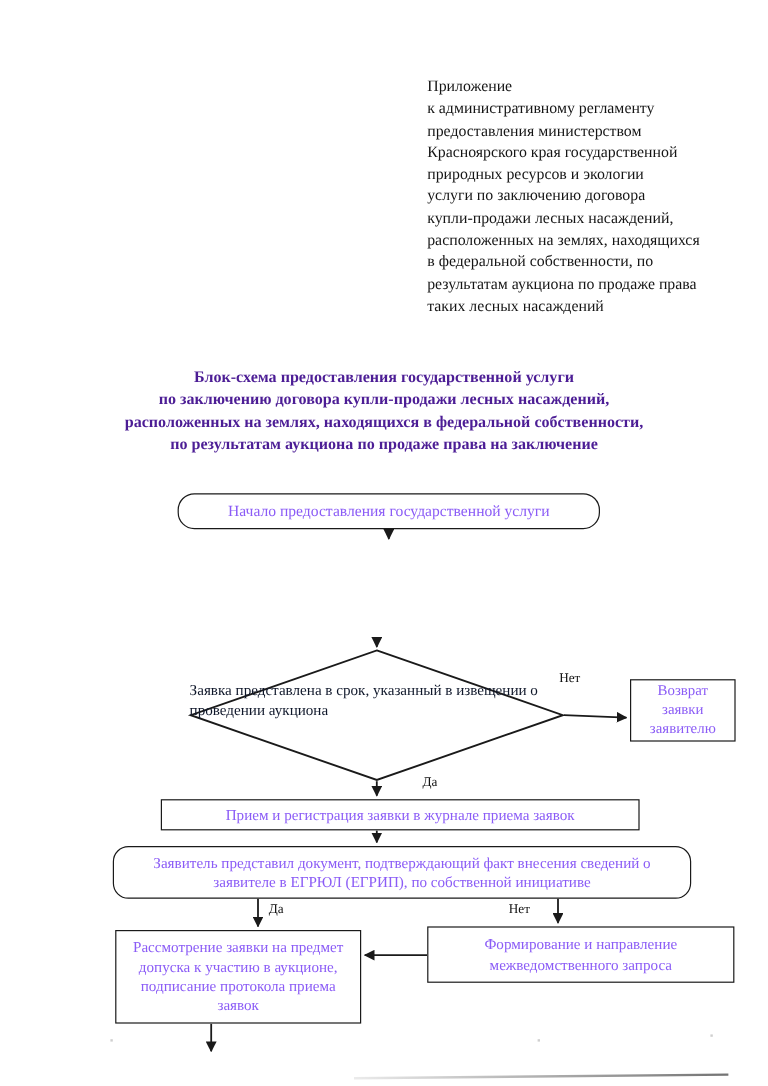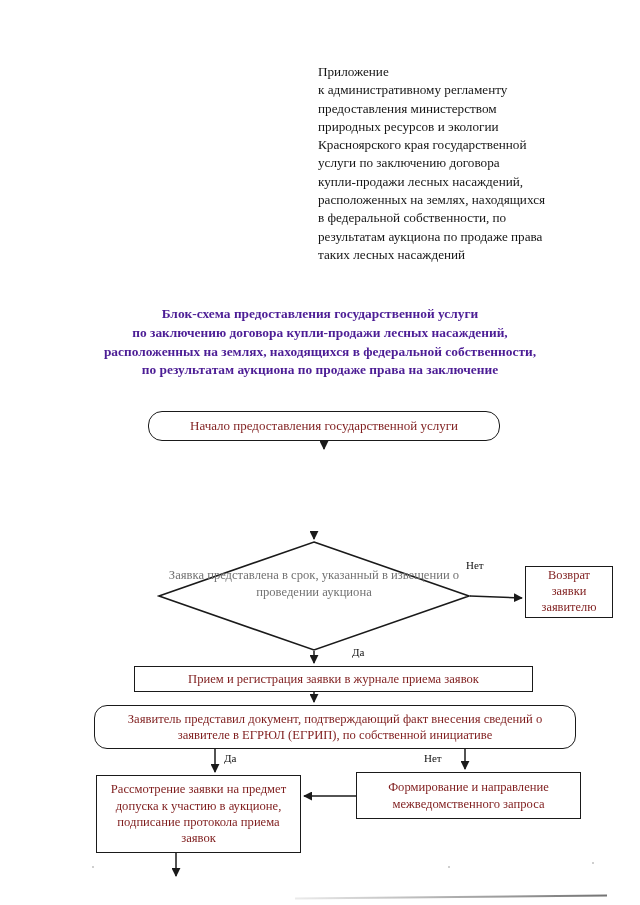--- a/index.html
+++ b/index.html
@@ -28,21 +28,21 @@
   .appendix {
     position: absolute;
     left: 318px;
     top: 63px;
     width: 262px;
     font-size: 13.2px;
     line-height: 18.3px;
     text-align: left;
     color: #151515;
   }
-  .appendix div { white-space: nowrap; }
+  .appendix div { white-space: nowrap; margin-left: 38px; }
 
   
   .doc-title {
     position: absolute;
     left: 30px;
     top: 305px;
     width: 580px;
     text-align: center;
     font-weight: bold;
     font-size: 13.4px;
@@ -55,60 +55,60 @@
     position: absolute;
     box-sizing: border-box;
     border: 1.4px solid #1a1a1a;
     background: #ffffff;
     display: flex;
     align-items: center;
     justify-content: center;
     text-align: center;
     font-size: 12.6px;
     line-height: 16.4px;
-    color: #7f1d1d;
+    color: #8b5cf6;
     padding: 2px 6px;
   }
   .node.stadium { border-radius: 14px; }
   .node.rounded { border-radius: 13px; }
 
   .node-text { display: block; width: 100%; }
 
   
   #n-start   { left: 148px; top: 411px; width: 352px; height: 30px; font-size: 13px; }
   #n-intake  { left: 92px;  top: 451px; width: 474px; height: 82px; }
   #n-return  { left: 525px; top: 566px; width: 88px;  height: 52px; font-size: 12.4px; line-height: 16px; align-items: flex-end;}
   #n-register{ left: 134px; top: 666px; width: 399px; height: 26px; }
   #n-egrul   { left: 94px;  top: 705px; width: 482px; height: 44px; }
   #n-review  { left: 96px;  top: 775px; width: 205px; height: 78px; }
-  #n-request { left: 356px; top: 772px; width: 225px; height: 47px; }
+  #n-request { left: 356px; top: 772px; width: 256px; height: 47px; }
 
   
   .diamond-wrap {
     position: absolute;
     left: 158px;
     top: 541px;
     width: 312px;
     height: 110px;
   }
   .diamond-wrap svg {
     position: absolute;
     left: 0; top: 0;
     width: 312px; height: 110px;
     overflow: visible;
   }
   .diamond-text {
     position: absolute;
     left: 0;
     top: 26px;
     width: 312px;
-    text-align: center;
+    text-align: left;
     font-size: 12.6px;
     line-height: 16.6px;
-    color: #737373;
+    color: #0f172a;
   }
 
   
   .wires {
     position: absolute;
     left: 0; top: 0;
     width: 640px; height: 905px;
     pointer-events: none;
   }
 
@@ -139,22 +139,22 @@
 </style>
 </head>
 <body>
 
 <div class="page">
 
   <div class="appendix">
     <div>Приложение</div>
     <div>к административному регламенту</div>
     <div>предоставления министерством</div>
+    <div>Красноярского края государственной</div>
     <div>природных ресурсов и экологии</div>
-    <div>Красноярского края государственной</div>
     <div>услуги по заключению договора</div>
     <div>купли-продажи лесных насаждений,</div>
     <div>расположенных на землях, находящихся</div>
     <div>в федеральной собственности, по</div>
     <div>результатам аукциона по продаже права</div>
     <div>таких лесных насаждений</div>
   </div>
 
   <div class="doc-title">
     <div>Блок-схема предоставления государственной услуги</div>

